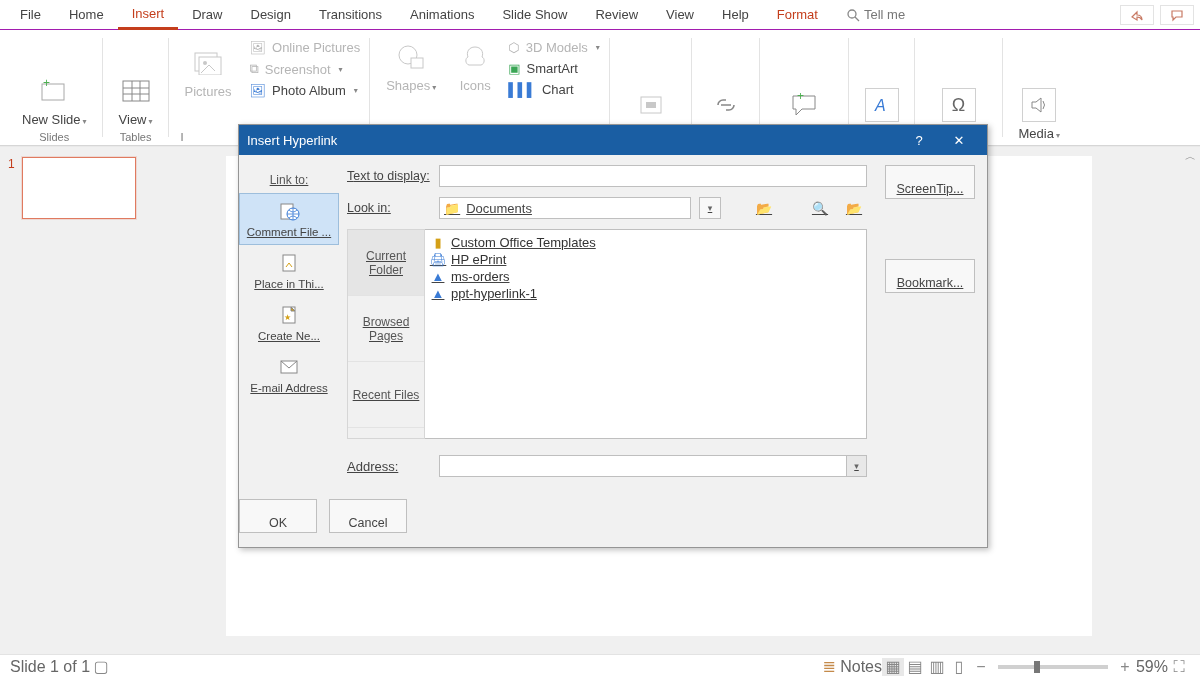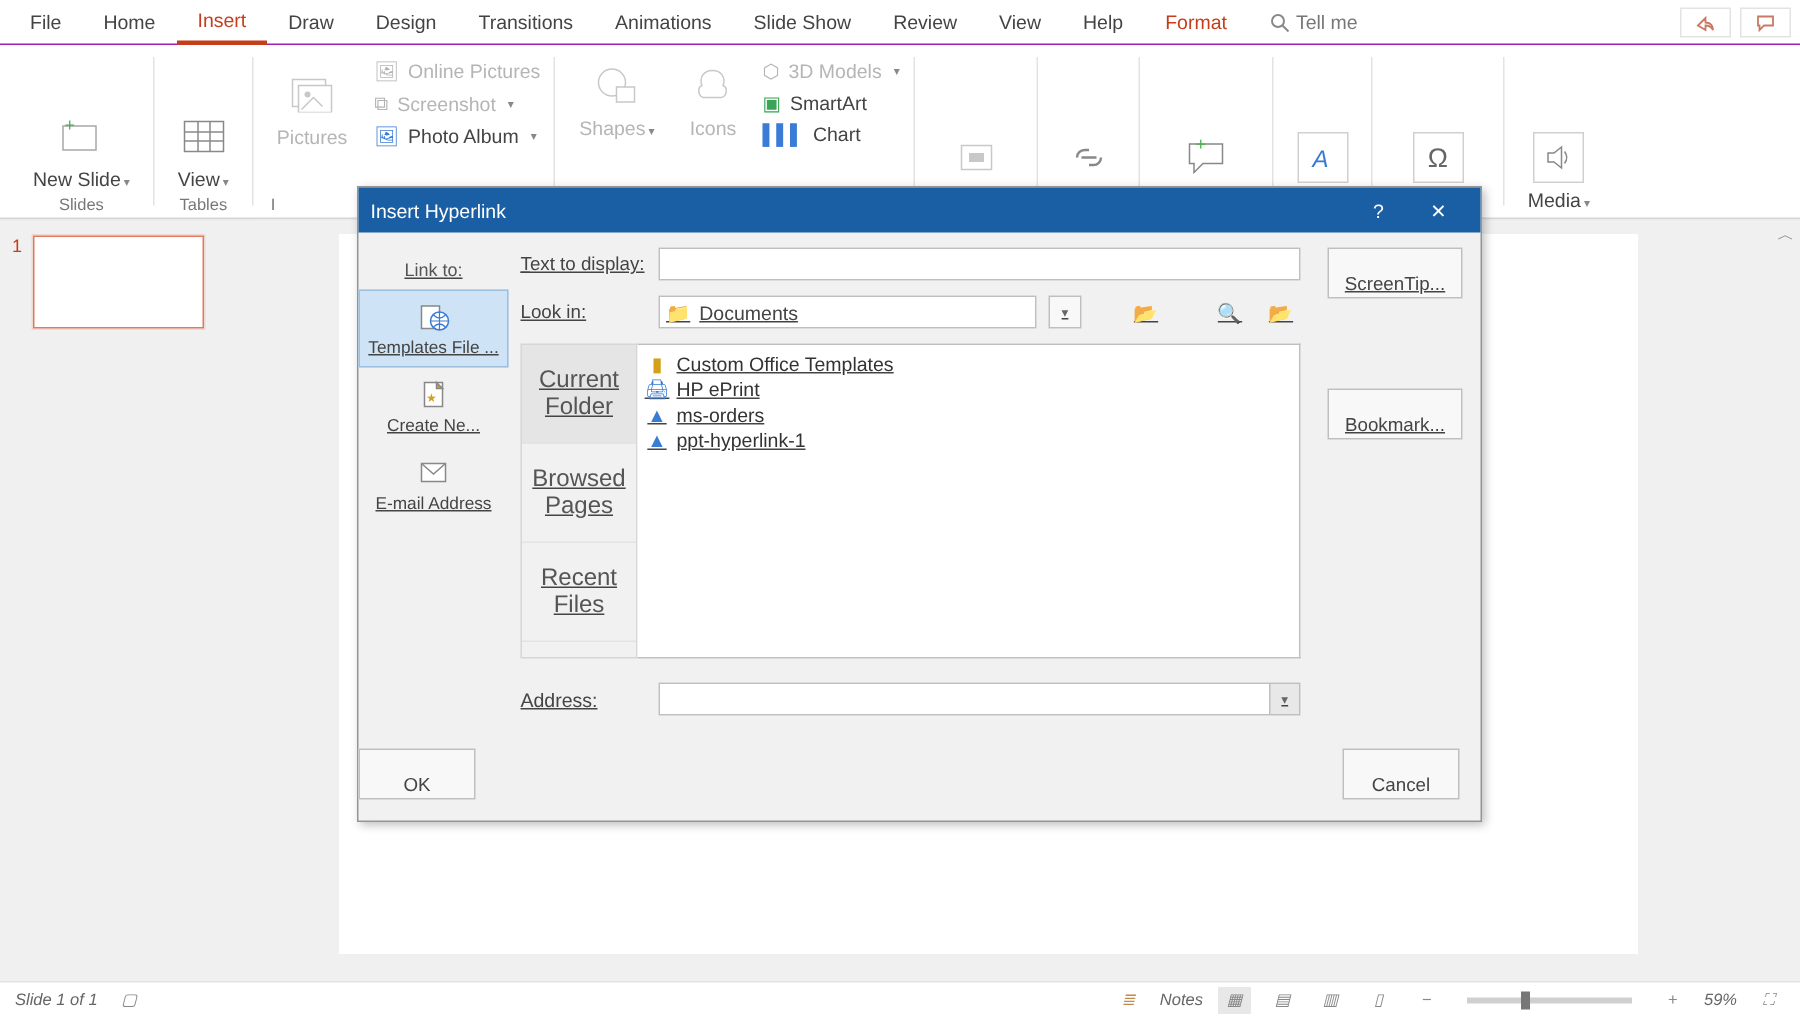--- a/index.html
+++ b/index.html
@@ -53,38 +53,38 @@
 .formrow { display: flex; align-items: center; gap: 8px; }
 .formrow label { width: 84px; font-size: 12.5px; color: #444; text-align:left;}
 .txtinput { flex: 1; height: 22px; border: 1px solid #bfbfbf; background: #fff; padding: 0 4px; }
 .lookin { display:flex; align-items:center; gap:8px;}
 .lookin .combo { display:flex; align-items:center; flex:1; max-width:320px; height:22px; border:1px solid #bfbfbf; background:#fff; padding:0 4px; gap:6px;}
 .lookin .ddbtn { width:22px; height:22px; border:1px solid #bfbfbf; background:#f8f8f8; display:flex; align-items:center; justify-content:center; font-size:9px; color:#666;}
 .toolicon { width:26px; height:22px; border:1px solid #f1f1f1; display:flex; align-items:center; justify-content:center; }
 
 .browserow { display:flex; gap:0; flex:1;}
 .browsetabs { width:78px; border:1px solid #d6d6d6; background:#f1f1f1; display:flex; flex-direction:column;}
-.btab { flex:0 0 66px; display:flex; align-items:center; justify-content:center; text-align:center; font-size:16px; color:#555; border-bottom:1px solid #e3e3e3; cursor:pointer; padding:0 4px;}
+.btab { flex:0 0 66px; display:flex; align-items:center; justify-content:center; text-align:center; font-size:12px; color:#555; border-bottom:1px solid #e3e3e3; cursor:pointer; padding:0 4px;}
 .btab.sel { background:#e5e5e5; }
 .filelist { flex:1; border:1px solid #bfbfbf; border-left:none; background:#fff; height:210px; overflow:auto; padding:4px 2px;}
 .fileitem { display:flex; align-items:center; gap:6px; padding:1px 4px; font-size:13px; color:#333; cursor:pointer;}
 .fic { width:14px; height:14px; display:flex; align-items:center; justify-content:center;}
 
 .sidebtns { width:90px; display:flex; flex-direction:column; gap:8px; margin-left:10px; }
 .dlgbtn { height:25px; border:1px solid #bfbfbf; background:#f8f8f8; font-size:12.5px; color:#444; cursor:pointer; padding:16px 8px; white-space:nowrap;}
 .addressrow { display:flex; align-items:center; gap:8px; margin-top:6px;}
 .addressrow .combo2 { flex:1; height:22px; border:1px solid #bfbfbf; background:#fff; display:flex;}
 .addressrow .combo2 input { flex:1; border:none; outline:none; padding:0 4px; }
 .addressrow .combo2 .dd { width:20px; background:#e8e8e8; border-left:1px solid #bfbfbf; display:flex; align-items:center; justify-content:center; font-size:9px; color:#666;}
 
-.dlgfooter { display:flex; justify-content:space-between; gap:12px; padding:10px 14px 14px 0;}
+.dlgfooter { display:flex; justify-content:flex-start; gap:12px; padding:10px 14px 14px 0;}
 .dlgfooter .dlgbtn { width:78px; text-align:center;}
 
 
-.statusbar { position:absolute; bottom:0; left:0; right:0; height:24px; border-top:1px solid #e3e3e3; background:#fff; display:flex; align-items:center; padding:0 10px; font-size:11px; color:#666; gap:10px;font-style:italic;}
+.statusbar { position:absolute; bottom:0; left:0; right:0; height:24px; border-top:1px solid #e3e3e3; background:#fff; display:flex; align-items:center; padding:0 10px; font-size:16px; color:#666; }
 .statusbar .sp { flex:1;}
 .sbtn { width:22px; height:18px; display:flex; align-items:center; justify-content:center; color:#888; cursor:pointer;}
 .sbtn.active { background:#e8e8e8; }
 .zoomslider { width:110px; height:4px; background:#d0d0d0; position:relative; margin:0 6px;}
 .zoomslider .knob { position:absolute; left:36px; top:-4px; width:6px; height:12px; background:#777;}
 svg { display:block;}
 </style>
 </head>
 <body>
 
@@ -313,21 +313,30 @@
     <div class="linkto">
       <div class="linkto-title">Link to:</div>
       <div class="linkitem sel">
         <div class="lic">
             <svg width="22" height="22">
               <rect x="3" y="4" width="12" height="15" fill="#fff" stroke="#888"></rect>
               <circle cx="15" cy="14" r="6" fill="#fff" stroke="#3a7bd5"></circle>
               <path d="M9 14 H21 M15 8 V20 M11 10 Q15 14 19 10 M11 18 Q15 14 19 18" stroke="#3a7bd5" fill="none" stroke-width="0.8"></path>
             </svg>
           </div>
-        <span>Templates File ...</span>
+        <span>Comment File ...</span>
+      </div>
+      <div class="linkitem">
+        <div class="lic">
+            <svg width="20" height="20">
+              <rect x="4" y="2" width="12" height="16" fill="#fff" stroke="#888"></rect>
+              <path d="M7 14 L10 10 L13 14" fill="none" stroke="#d4a017"></path>
+            </svg>
+          </div>
+        <span>Place in Thi...</span>
       </div>
       <div class="linkitem">
         <div class="lic">
             <svg width="20" height="20">
               <rect x="4" y="2" width="12" height="16" fill="#fff" stroke="#888"></rect>
               <path d="M12 2 L16 6 L12 6 Z" fill="#d4a017" stroke="#888"></path>
               <text x="5" y="15" font-size="8" fill="#d4a017">★</text>
             </svg>
           </div>
         <span>Create Ne...</span>

